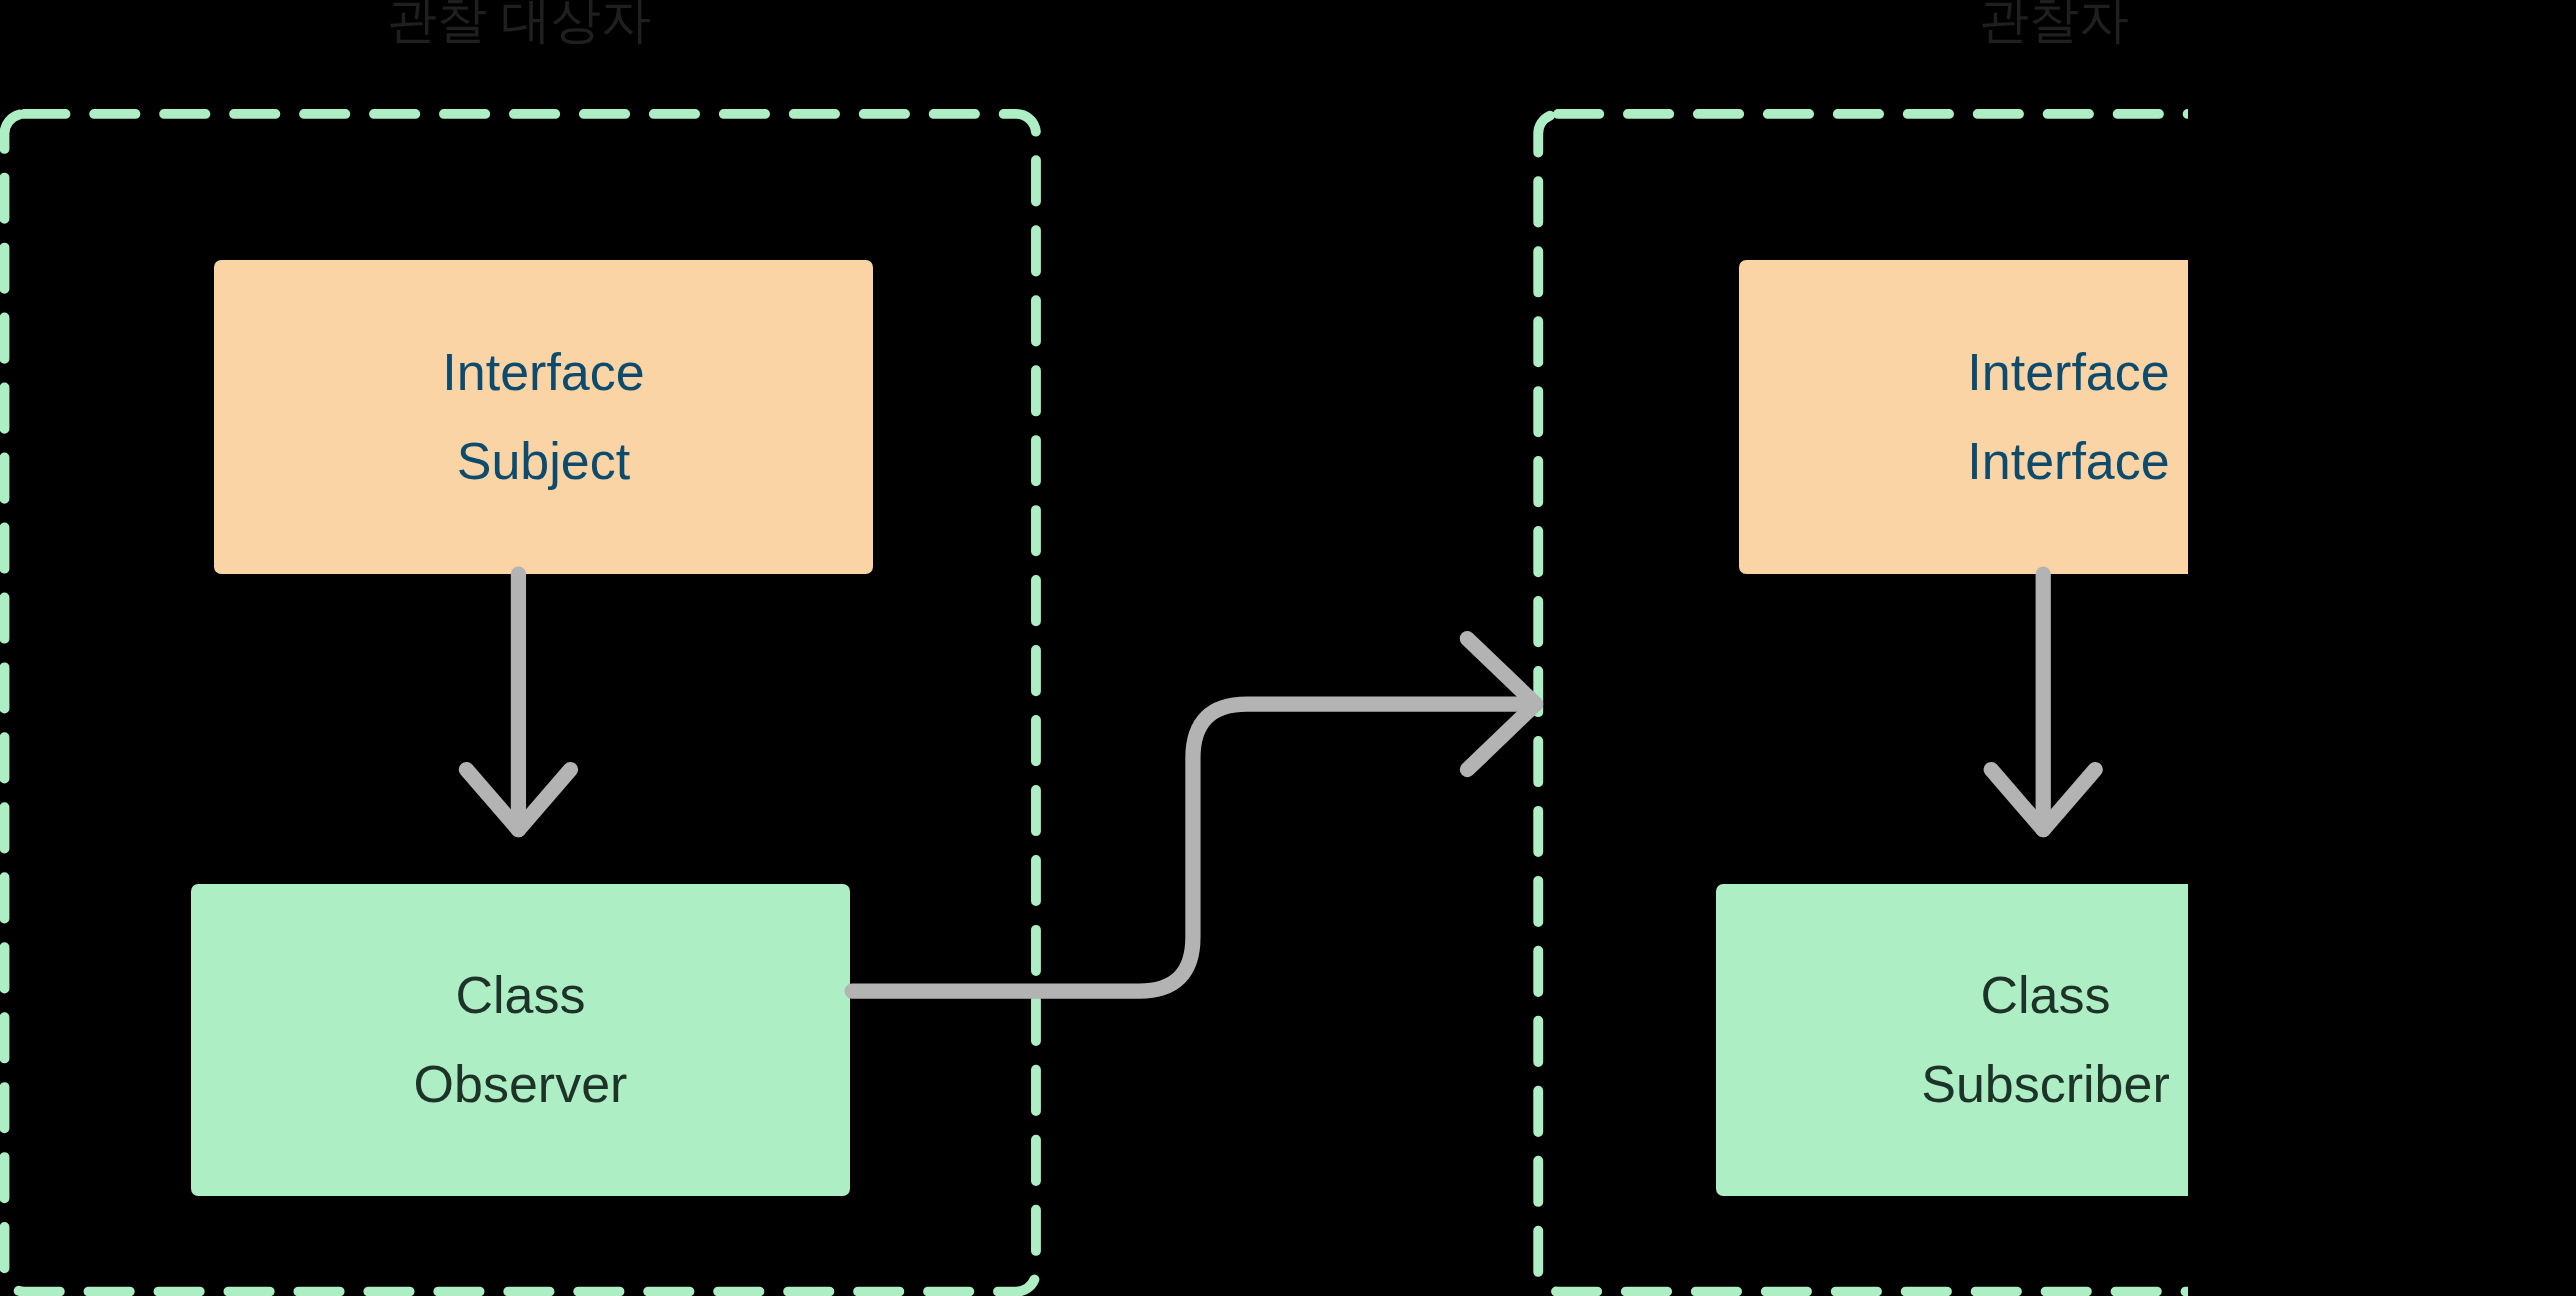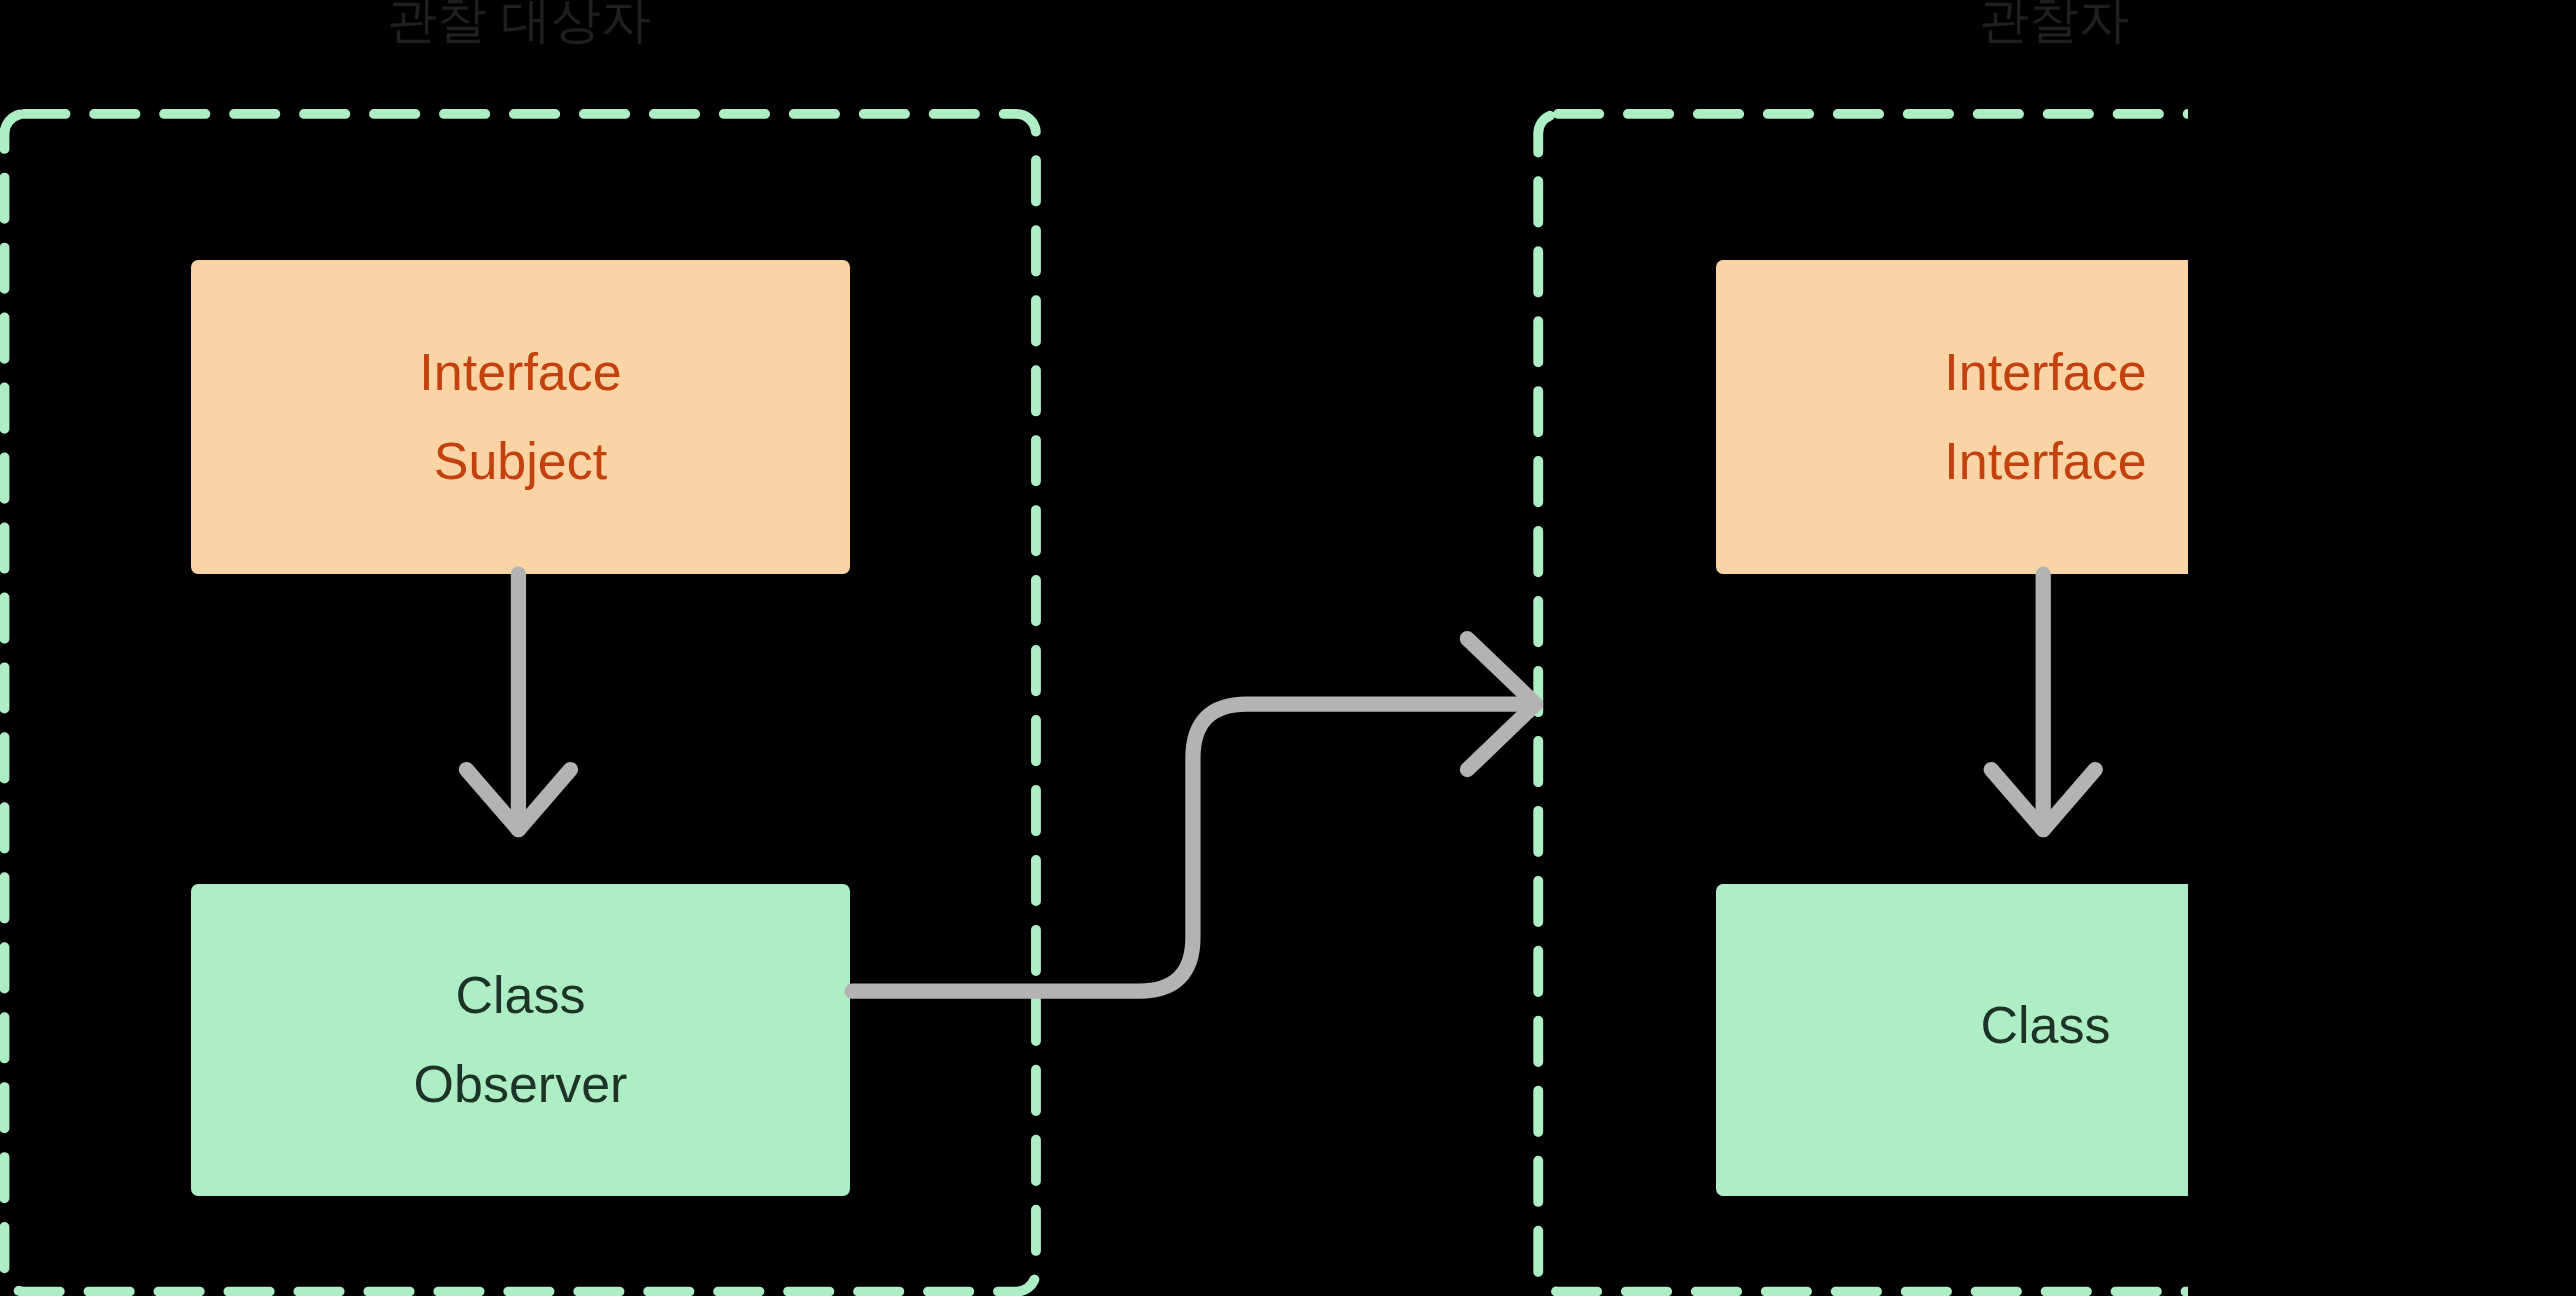--- a/index.html
+++ b/index.html
@@ -45,21 +45,22 @@
     display: flex;
     flex-direction: column;
     align-items: center;
     justify-content: center;
     color: #28302a;
     font-size: 52px;
     line-height: 1.15;
   }
   .node.interface {
     background: #fad4a5;
-    color: #c2410c;
+    color: #0c4a6e;
+    margin-left: 23px;
   }
   .node.klass {
     background: #aeeec5;
     color: #1e3328;
     margin-top: 48px;
   }
   .node .line1 { margin-bottom: 29px; }
   .node .line2 { }
 
   .connectors {
@@ -94,20 +95,21 @@
     <span class="line2">Observer</span>
   </div>
 
   <div class="node interface" style="left:1716px; top:260px; width:659px; height:314px;">
     <span class="line1">Interface</span>
     <span class="line2">Interface</span>
   </div>
 
   <div class="node klass" style="left:1716px; top:836px; width:659px; height:312px;">
     <span class="line1">Class</span>
+    <span class="line2">Subscriber</span>
   </div>
 
   <svg class="connectors" viewBox="0 0 2872 1446">
     <g fill="none" stroke="#b3b3b3" stroke-width="17" stroke-linecap="round" stroke-linejoin="round">
 
       <g>
         <path d="M 578 640 L 578 925"></path>
         <path d="M 520 858 L 578 925 L 636 858"></path>
       </g>
 

